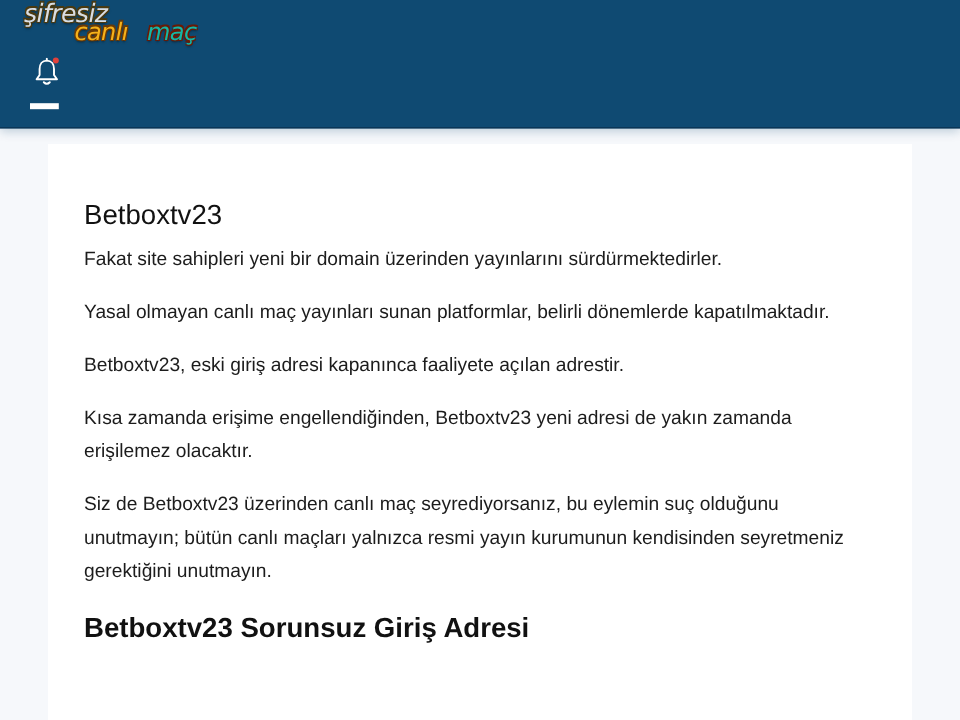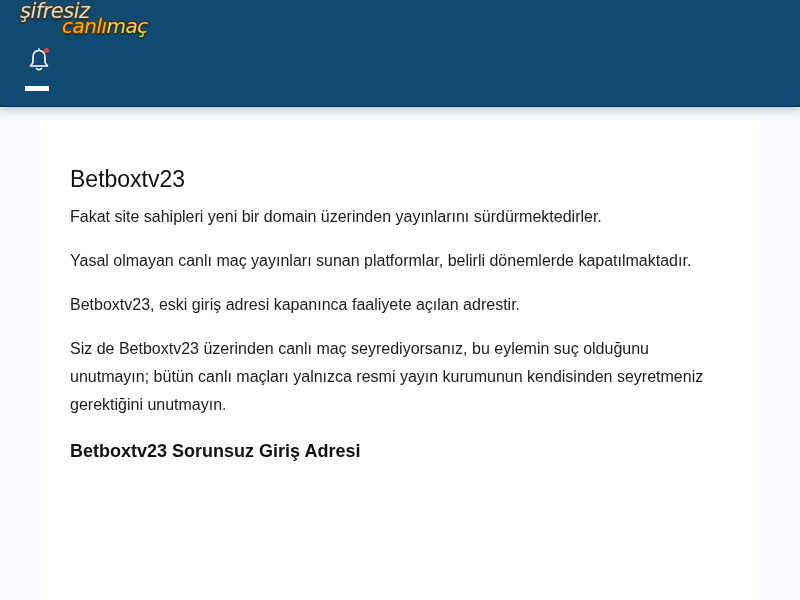--- a/index.html
+++ b/index.html
@@ -54,25 +54,26 @@
     }
     .logo-canli {
       color: #f6b21a;
       text-shadow:
         -1px -1px 0 #6b3a05, 1px -1px 0 #6b3a05,
         -1px 1px 0 #6b3a05, 1px 1px 0 #6b3a05,
         0 2px 2px rgba(0,0,0,0.5);
       margin-top: 10px;
     }
     .logo-mac {
-      color: #bef264;
+      color: #14b8a6;
       text-shadow:
         -1px -1px 0 #6b1a05, 1px -1px 0 #6b1a05,
         -1px 1px 0 #6b1a05, 1px 1px 0 #6b1a05,
         0 2px 2px rgba(0,0,0,0.5);
+      padding-left: 16px;
     }
     .bell {
       position: absolute;
       left: 28px;
       top: 48px;
       width: 22px;
       height: 24px;
       cursor: pointer;
     }
     .bell svg { display: block; }
@@ -112,21 +113,21 @@
       margin-bottom: 9px;
     }
     .para {
       font-size: 16px;
       line-height: 28px;
       color: #1c1c1c;
       margin-bottom: 16px;
       max-width: 650px;
     }
     .subtitle {
-      font-size: 18px;
+      font-size: 23px;
       font-weight: bold;
       color: #111;
       line-height: 28px;
       margin-top: 18px;
       margin-bottom: 10px;
     }
   </style>
 </head>
 <body>
 
@@ -149,17 +150,18 @@
 
   <div class="menu-bar"></div>
 </header>
 
 <main class="content">
   <h1 class="title">Betboxtv23</h1>
 
   <p class="para">Fakat site sahipleri yeni bir domain üzerinden yayınlarını sürdürmektedirler.</p>
   <p class="para">Yasal olmayan canlı maç yayınları sunan platformlar, belirli dönemlerde kapatılmaktadır.</p>
   <p class="para">Betboxtv23, eski giriş adresi kapanınca faaliyete açılan adrestir.</p>
+  <p class="para">Kısa zamanda erişime engellendiğinden, Betboxtv23 yeni adresi de yakın zamanda erişilemez olacaktır.</p>
   <p class="para">Siz de Betboxtv23 üzerinden canlı maç seyrediyorsanız, bu eylemin suç olduğunu unutmayın; bütün canlı maçları yalnızca resmi yayın kurumunun kendisinden seyretmeniz gerektiğini unutmayın.</p>
 
   <h2 class="subtitle">Betboxtv23 Sorunsuz Giriş Adresi</h2>
 
 </main>
 
 </body></html>

